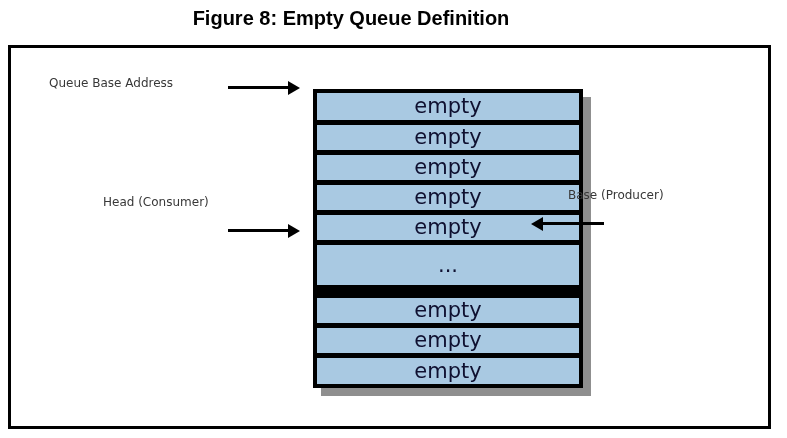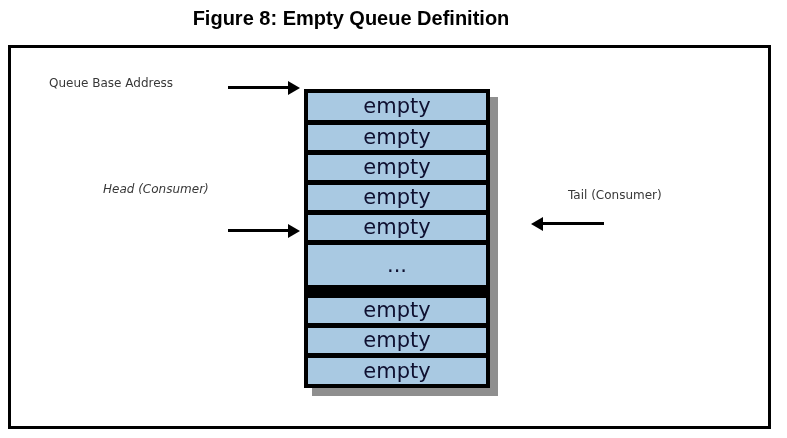--- a/index.html
+++ b/index.html
@@ -37,23 +37,23 @@
     position: absolute;
     left: 8px;
     top: 45px;
     width: 763px;
     height: 384px;
     border: 3px solid var(--frame-border);
     background: #ffffff;
   }
   .queue {
     position: absolute;
-    left: 304px;
+    left: 313px;
     top: 89px;
-    width: 186px;
+    width: 270px;
     border: 4px solid var(--cell-border);
     background: var(--cell-fill);
     box-shadow: 8px 8px 0 0 var(--queue-shadow);
   }
   .cell {
     height: 30px;
     border-bottom: 5px solid var(--cell-border);
     background: var(--cell-fill);
     display: flex;
     align-items: center;
@@ -109,23 +109,23 @@
     <div class="cell">empty</div>
     <div class="cell">empty</div>
     <div class="cell ellipsis">...</div>
     <div class="cell">empty</div>
     <div class="cell">empty</div>
     <div class="cell last">empty</div>
   </div>
 
   <div class="lbl" style="left:49px; top:74px;">Queue Base Address</div>
 
-  <div class="lbl" style="left:103px; top:180px;font-style:italic;">Head (Consumer)</div>
+  <div class="lbl" style="left:103px; top:193px;">Head (Consumer)</div>
 
-  <div class="lbl" style="left:568px; top:186px;">Tail (Consumer)</div>
+  <div class="lbl" style="left:568px; top:186px;">Base (Producer)</div>
 
   <div class="arrow">
     <div class="arrow-line" style="left:228px; top:86px; width:61px;"></div>
     <div class="arrow-head-right" style="left:288px; top:81px;"></div>
   </div>
 
   <div class="arrow">
     <div class="arrow-line" style="left:228px; top:229px; width:61px;"></div>
     <div class="arrow-head-right" style="left:288px; top:224px;"></div>
   </div>

